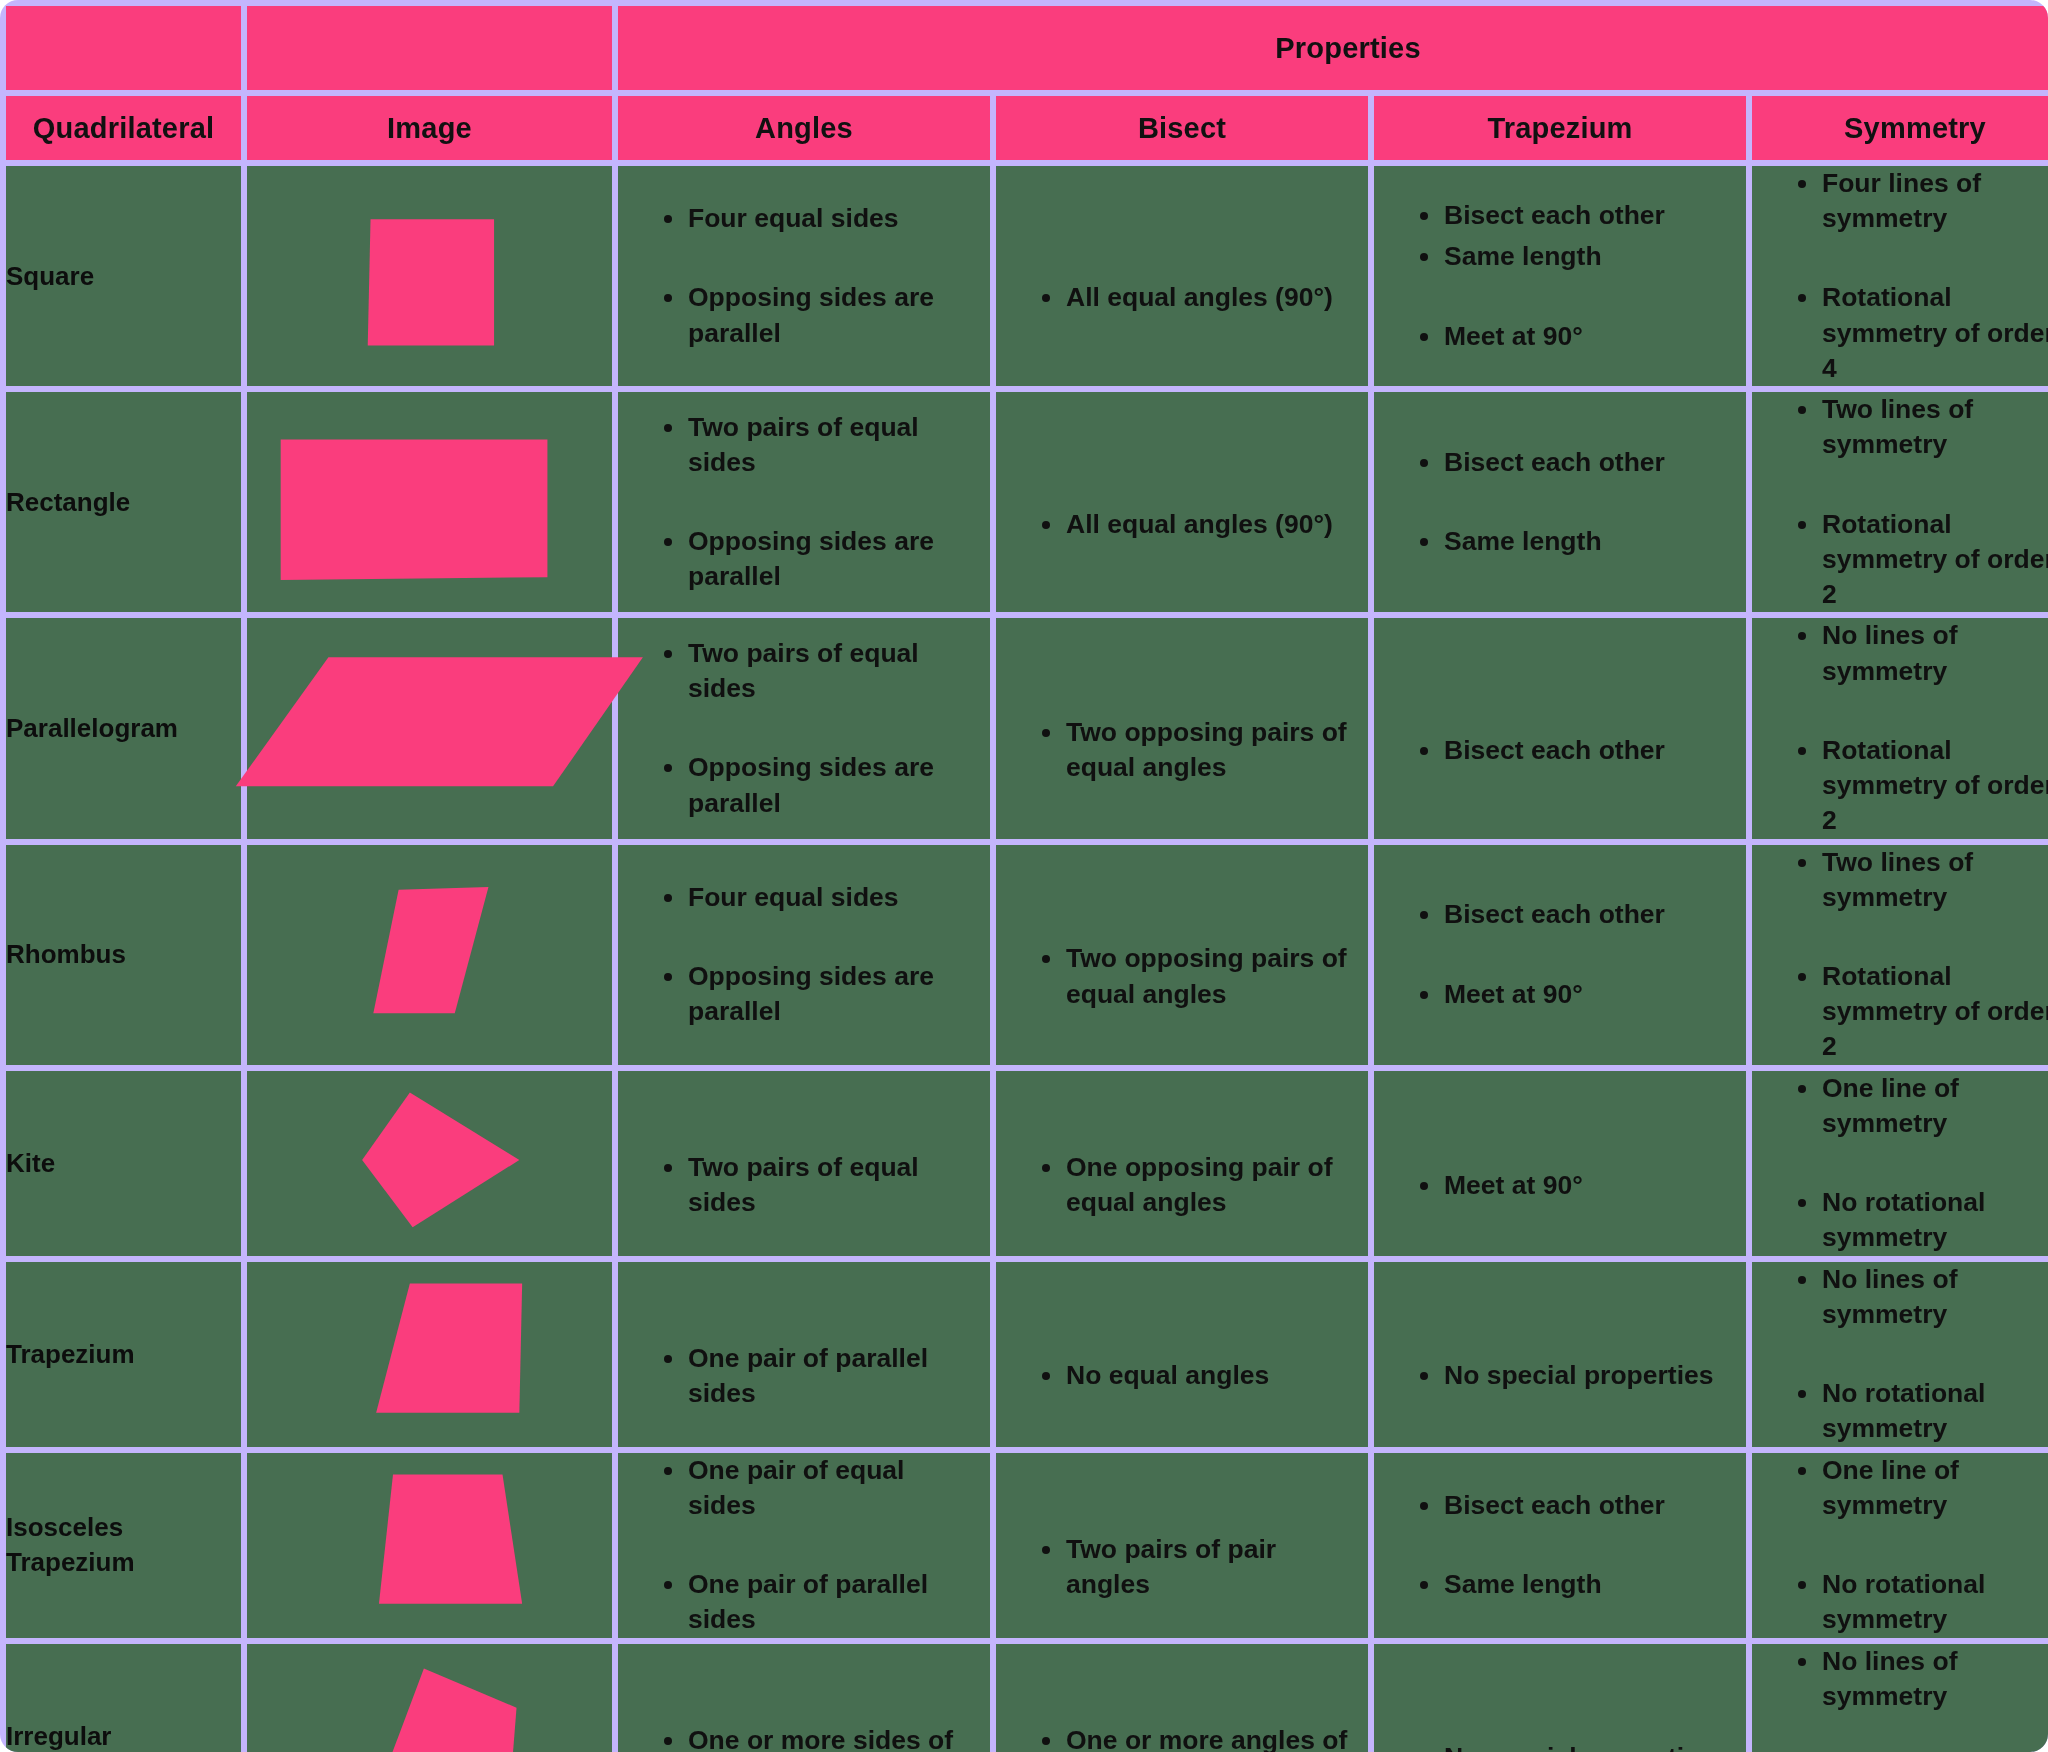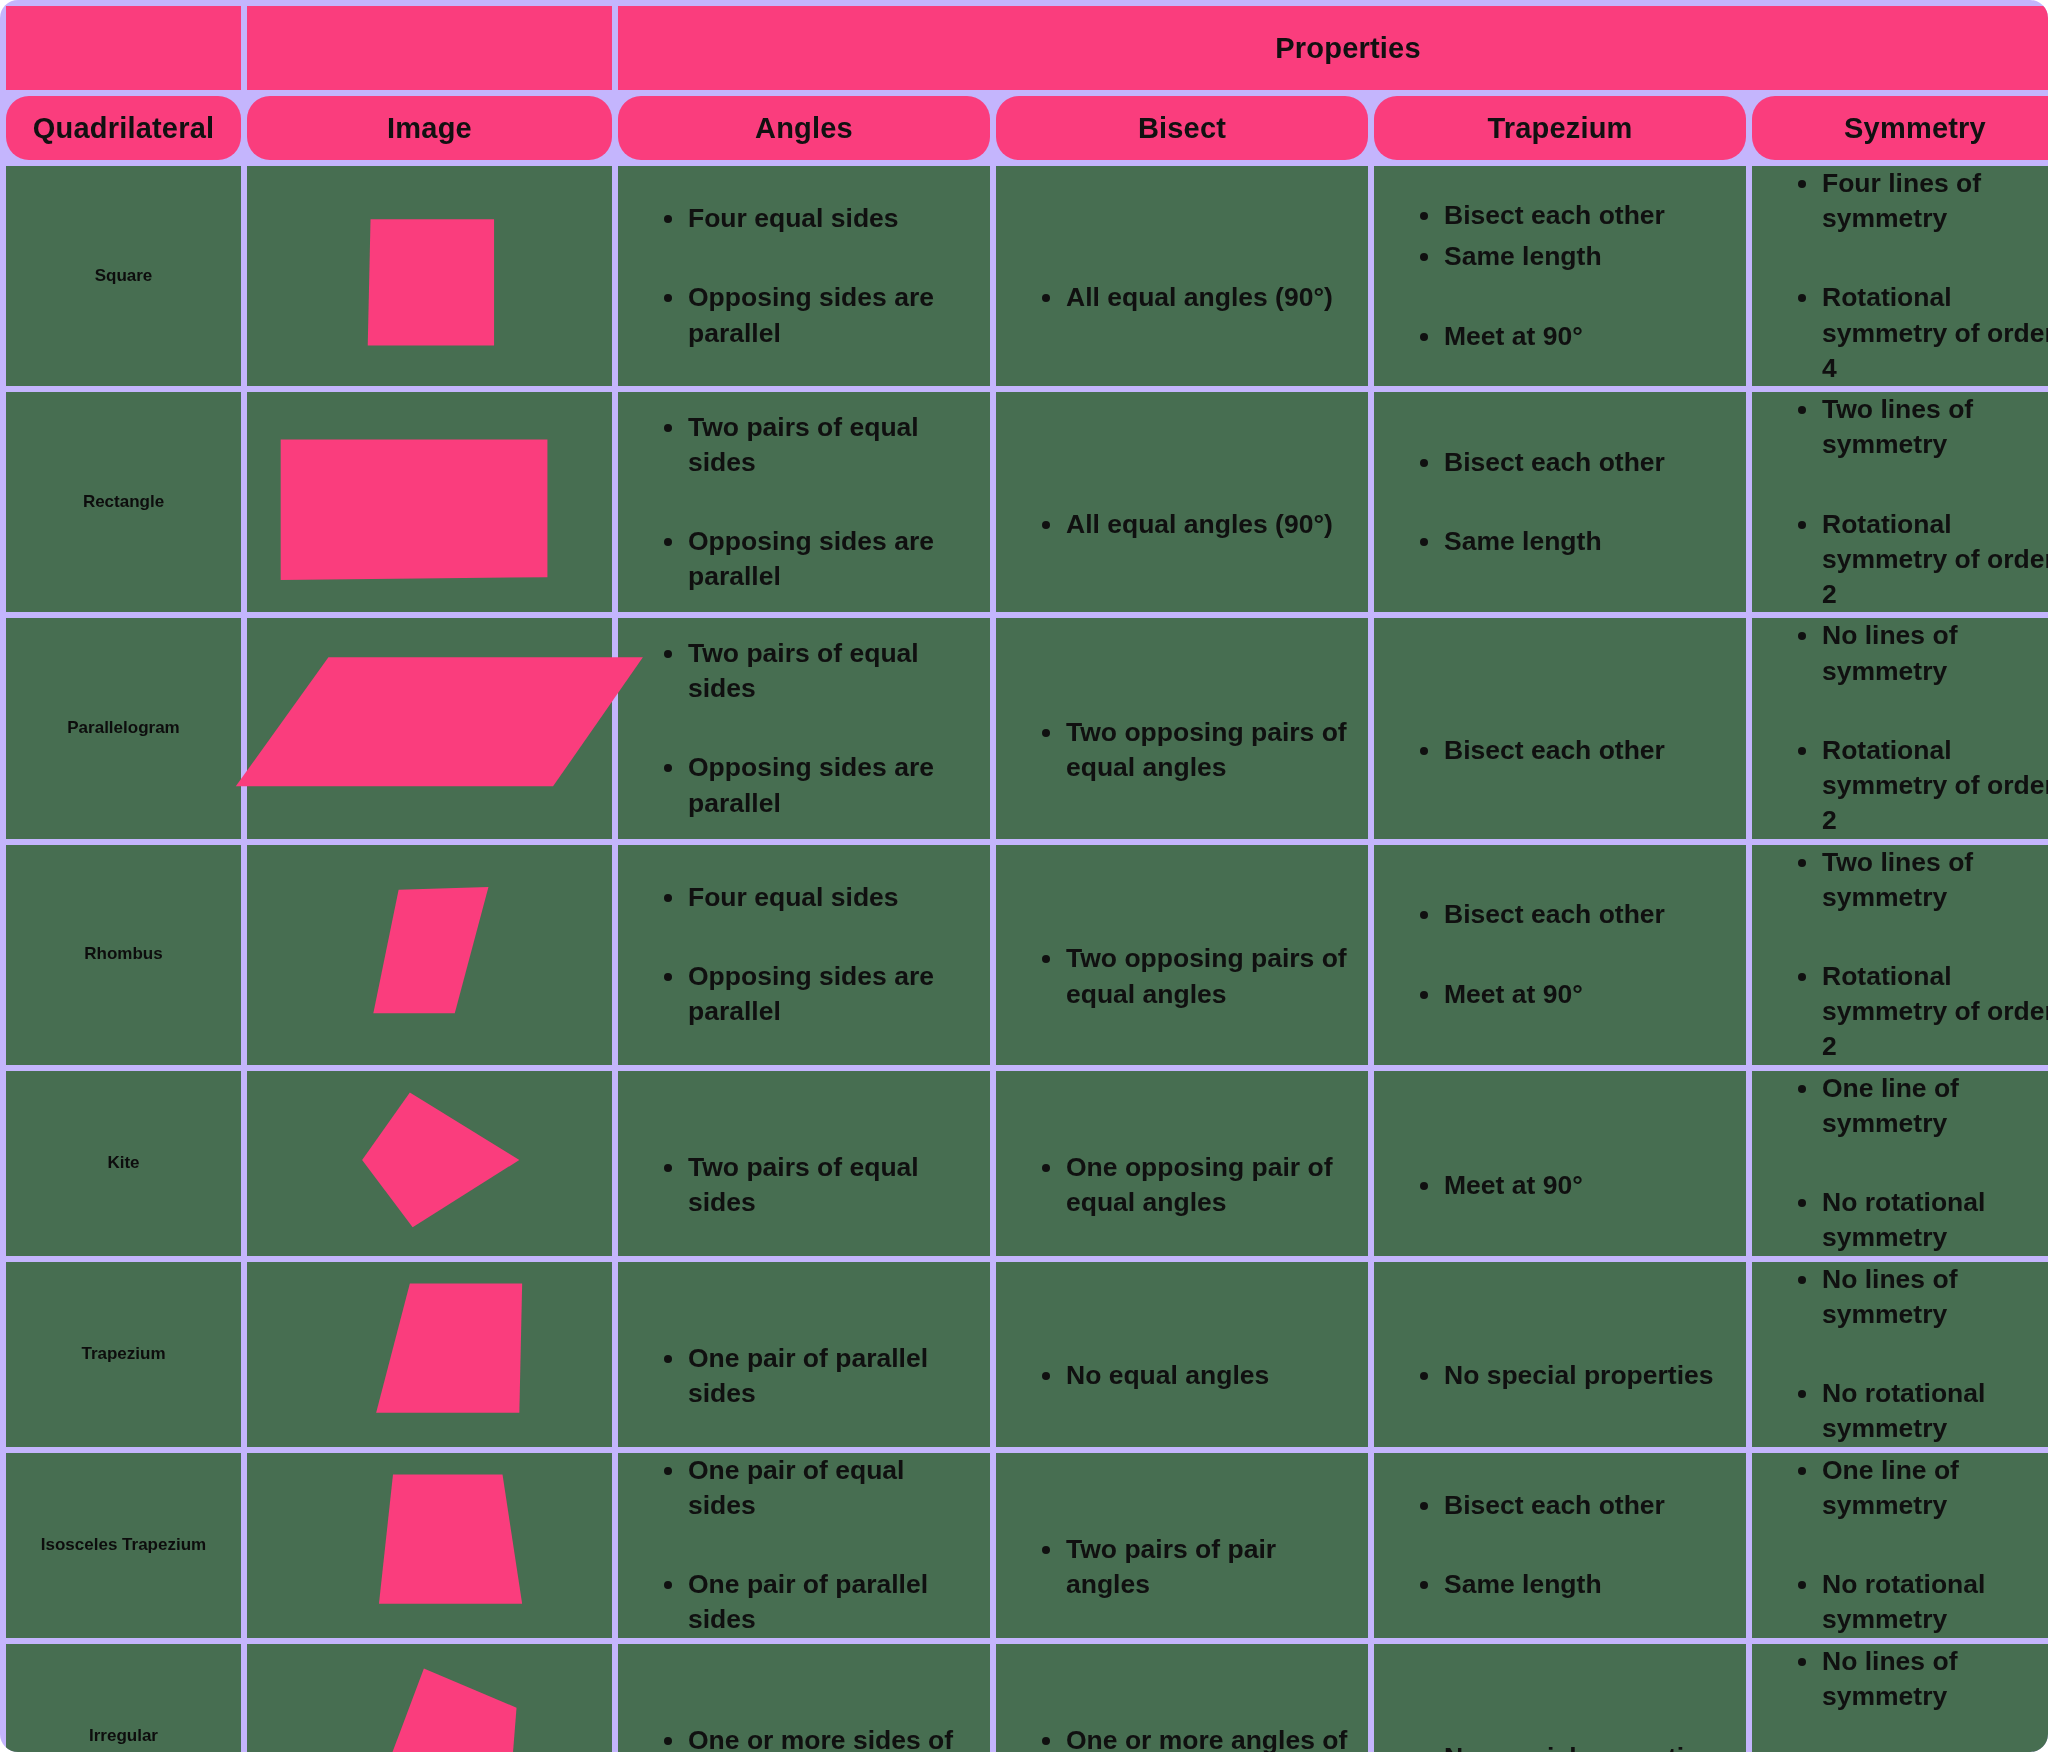--- a/index.html
+++ b/index.html
@@ -41,32 +41,30 @@
     font-weight: bold;
     text-align: center;
     font-size: 29px;
     letter-spacing: 0.2px;
   }
   .hdr-top {
     height: 84px;
   }
   .hdr-sub {
     height: 64px;
-    border-radius: 23px;
   }
   .body-cell {
     background: #476e51;
     color: #101010;
     font-size: 26.5px;
     font-weight: bold;
     line-height: 1.33;
   }
   .name-cell {
-    text-align: center;
-    font-size: 17px;
+    font-size: 26px;
     font-weight: bold;
     color: #0d0d0d;
   }
   .img-cell {
     text-align: center;
     position: relative;
     overflow: visible;
   }
   .shape-wrap {
     display: block;

